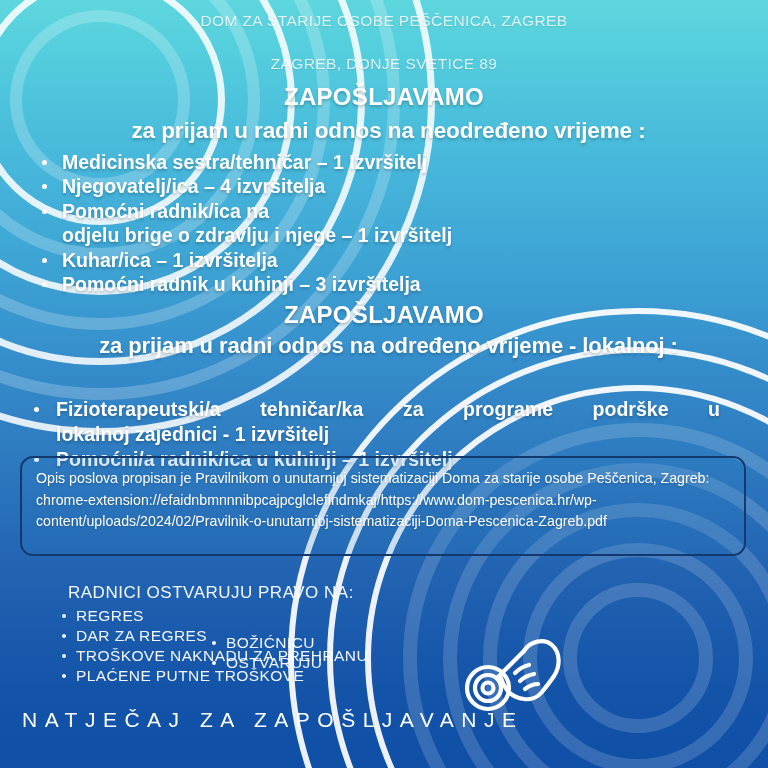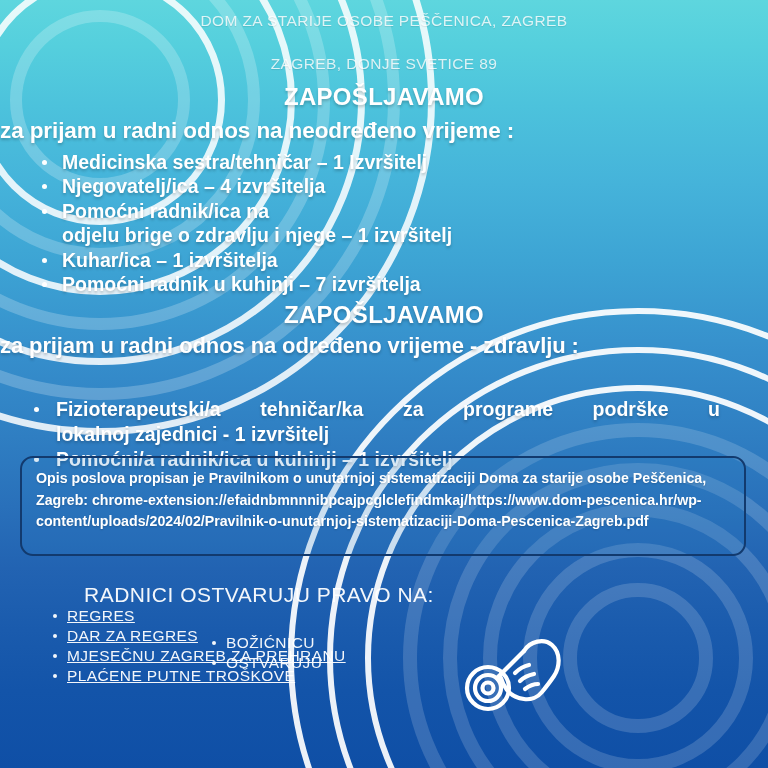--- a/index.html
+++ b/index.html
@@ -83,25 +83,27 @@
     color:#ffffff;
     font-weight:bold;
     font-size:24px;
     letter-spacing:0.3px;
     text-shadow:0 2px 3px rgba(0,0,0,0.22);
   }
   #head1 { margin-top:9px; }
   #head2 { margin-top:5px; }
 
   .sub-head {
+    text-align:center;
     color:#ffffff;
     font-weight:bold;
     font-size:22.5px;
     letter-spacing:-0.1px;
     text-shadow:0 2px 3px rgba(0,0,0,0.22);
+    padding-left:9px;
   }
   #sub1 { margin-top:7px; }
   #sub2 { margin-top:4px; font-size:22px; }
 
   ul.joblist {
     list-style:none;
     margin:6px 0 0 0;
     padding:0 0 0 40px;
   }
   ul.joblist li {
@@ -147,31 +149,31 @@
     min-height:100px;
     border:2.5px solid #123a6e;
     border-radius:13px;
     background:rgba(45,130,196,0.18);
     padding:10px 14px 8px 14px;
   }
   #infobox p {
     color:#ffffff;
     font-size:14.2px;
     line-height:21.5px;
-    font-weight:700;
+    font-weight:400;
     word-break:break-word;
     text-shadow:0 1px 2px rgba(0,0,0,0.18);
   }
 
   
   #benefits-title {
     position:absolute;
-    left:84px; top:583px;
+    left:68px; top:583px;
     color:rgba(255,255,255,0.95);
-    font-size:21px;
+    font-size:17px;
     letter-spacing:0.5px;
   }
   #benefits {
     position:absolute;
     left:44px; top:606px;
     width:420px;
   }
   .ben-row { position:relative; height:20px; }
   .ben {
     position:absolute;
@@ -183,21 +185,21 @@
     white-space:nowrap;
   }
   .ben::before {
     content:"";
     position:absolute;
     left:2px; top:8px;
     width:4px; height:4px;
     border-radius:50%;
     background:rgba(255,255,255,0.95);
   }
-  .ben.colA { left:7px;text-decoration:underline; }
+  .ben.colA { left:16px; }
   .ben.colB { left:166px;margin-top:27px; }
 
   
   #footer-title {
     position:absolute;
     left:22px; bottom:36px;
     color:#ffffff;
     font-size:21px;
     letter-spacing:7.5px;
     white-space:nowrap;
@@ -251,26 +253,26 @@
         <span>Njegovatelj/ica – 4 izvršitelja</span>
       </li>
       <li>
         <span>Pomoćni radnik/ica na</span>
         <span class="cont">odjelu brige o zdravlju i njege – 1 izvršitelj</span>
       </li>
       <li>
         <span>Kuhar/ica – 1 izvršitelja</span>
       </li>
       <li>
-        <span>Pomoćni radnik u kuhinji – 7 izvršitelja</span>
+        <span>Pomoćni radnik u kuhinji – 3 izvršitelja</span>
       </li>
     </ul>
 
     <div class="big-head" id="head2">ZAPOŠLJAVAMO</div>
-    <div class="sub-head" id="sub2">za prijam u radni odnos na određeno vrijeme - zdravlju :</div>
+    <div class="sub-head" id="sub2">za prijam u radni odnos na određeno vrijeme - lokalnoj :</div>
 
     <ul class="joblist" id="list2">
       <li class="justified">
         <span class="l1">Fizioterapeutski/a  tehničar/ka  za  programe  podrške  u</span>
         <span class="cont">lokalnoj zajednici - 1 izvršitelj</span>
       </li>
       <li>
         <span>Pomoćni/a radnik/ica u kuhinji – 1 izvršitelj</span>
       </li>
     </ul>
@@ -283,27 +285,28 @@
     <div id="benefits">
       <div class="ben-row">
         <span class="ben colA">REGRES</span>
         <span class="ben colB">BOŽIĆNICU</span>
       </div>
       <div class="ben-row">
         <span class="ben colA">DAR ZA REGRES</span>
         <span class="ben colB">OSTVARUJU</span>
       </div>
       <div class="ben-row">
-        <span class="ben colA">MJESEČNU ZAGREB ZA PREHRANU</span>
+        <span class="ben colA">TROŠKOVE NAKNADU ZA PREHRANU</span>
       </div>
       <div class="ben-row">
         <span class="ben colA">PLAĆENE PUTNE TROŠKOVE</span>
       </div>
     </div>
 
+    <div id="footer-title">NATJEČAJ ZA ZAPOŠLJAVANJE</div>
 
     <div id="hand-icon">
       <svg viewBox="0 0 112 95" width="112" height="95" fill="none" stroke="#ffffff" stroke-width="4.2" stroke-linecap="round" stroke-linejoin="round">
 
         <circle cx="26" cy="63" r="21"></circle>
         <circle cx="26" cy="63" r="13"></circle>
         <circle cx="26" cy="63" r="5.5"></circle>
 
         <path d="M36 52 L62 26"></path>
         <path d="M62 26 c6 -10 20 -13 28 -6 c9 8 8 22 2 31

